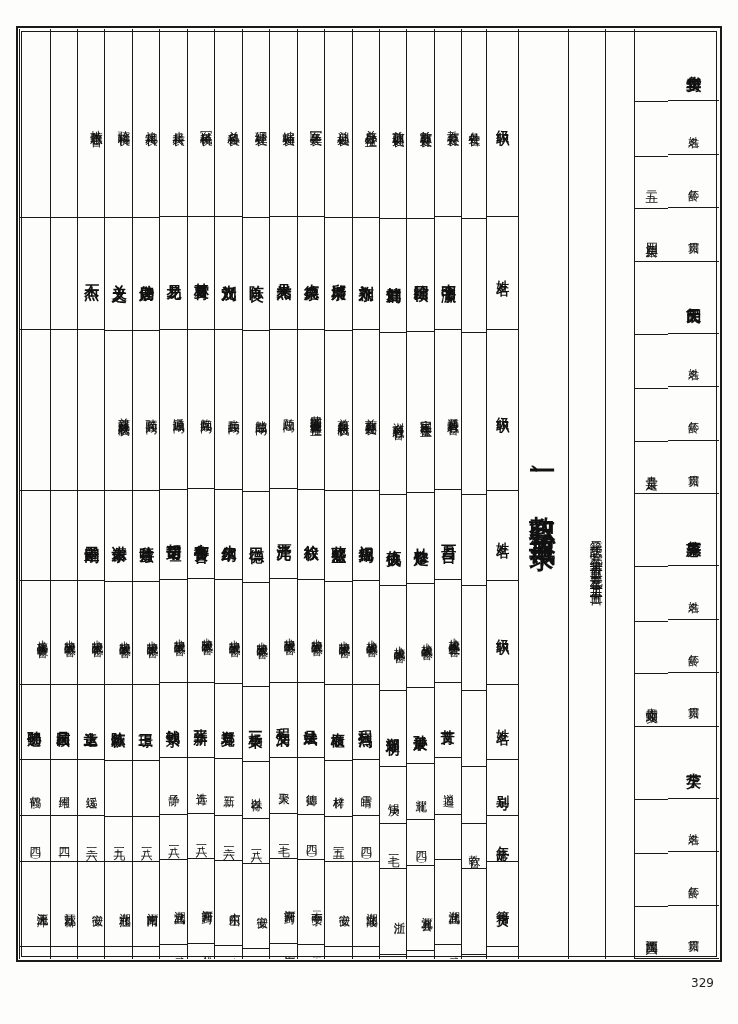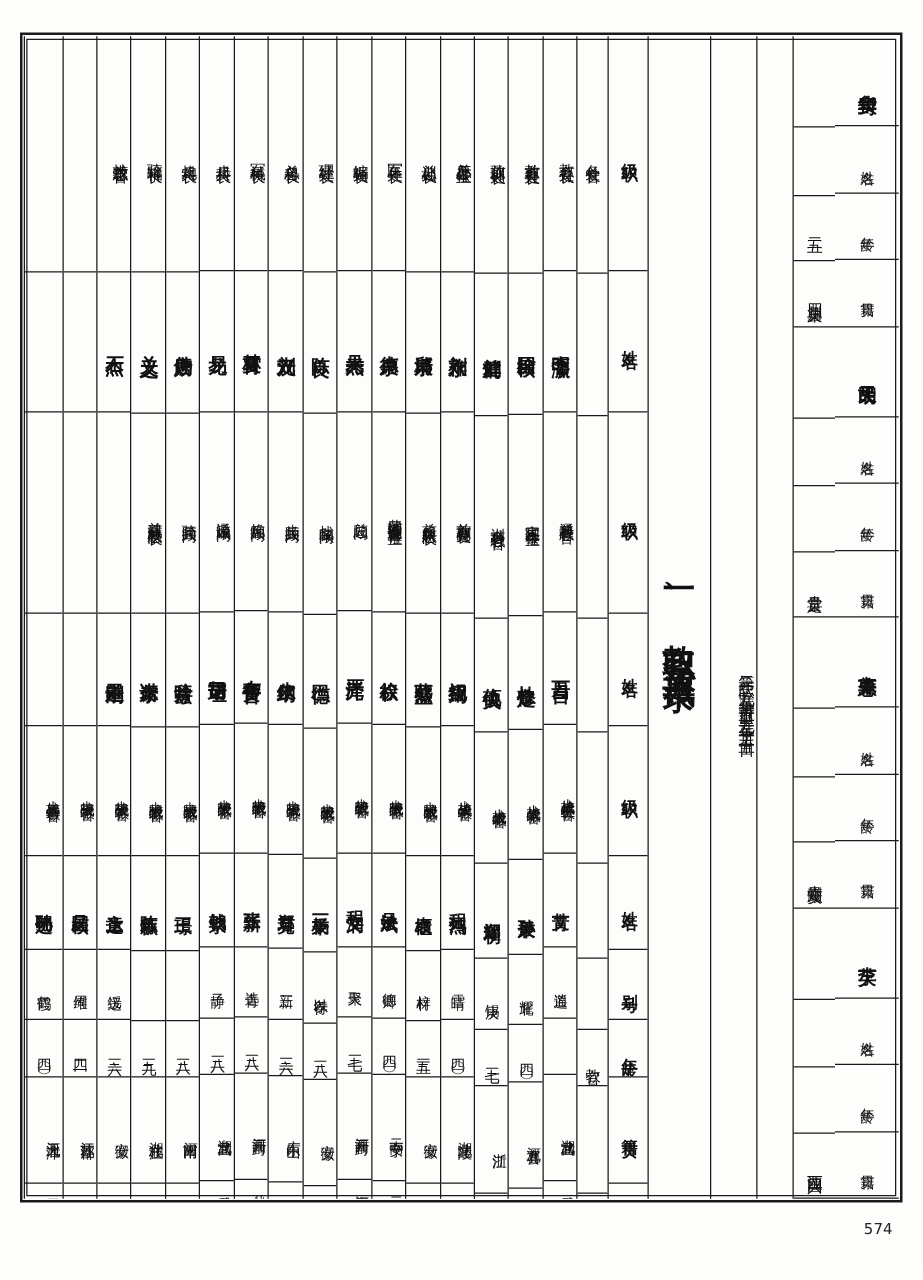--- a/index.html
+++ b/index.html
@@ -441,14 +441,14 @@
       <div class="cell c-rank3 v">上校兵器学教官</div>
       <div class="cell c-name3 v">孙明远</div>
       <div class="cell c-alias v">鹤霞</div>
       <div class="cell c-age v">四〇</div>
       <div class="cell c-native v">河北天津</div>
       <div class="cell c-addr v">天津西头湾子增兴厚</div>
     </div>
 
   </div>
 
-  <div class="pagenum">574</div>
+  <div class="pagenum">329</div>
 </div>
 
 </body></html>

